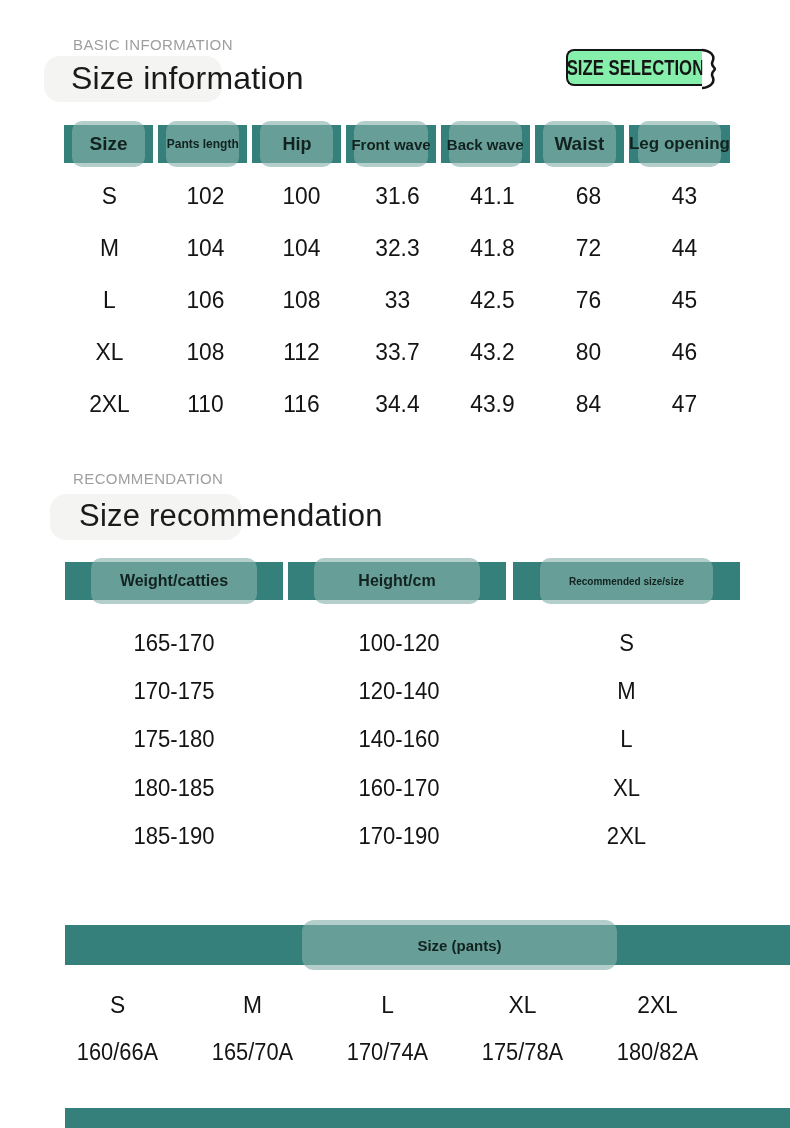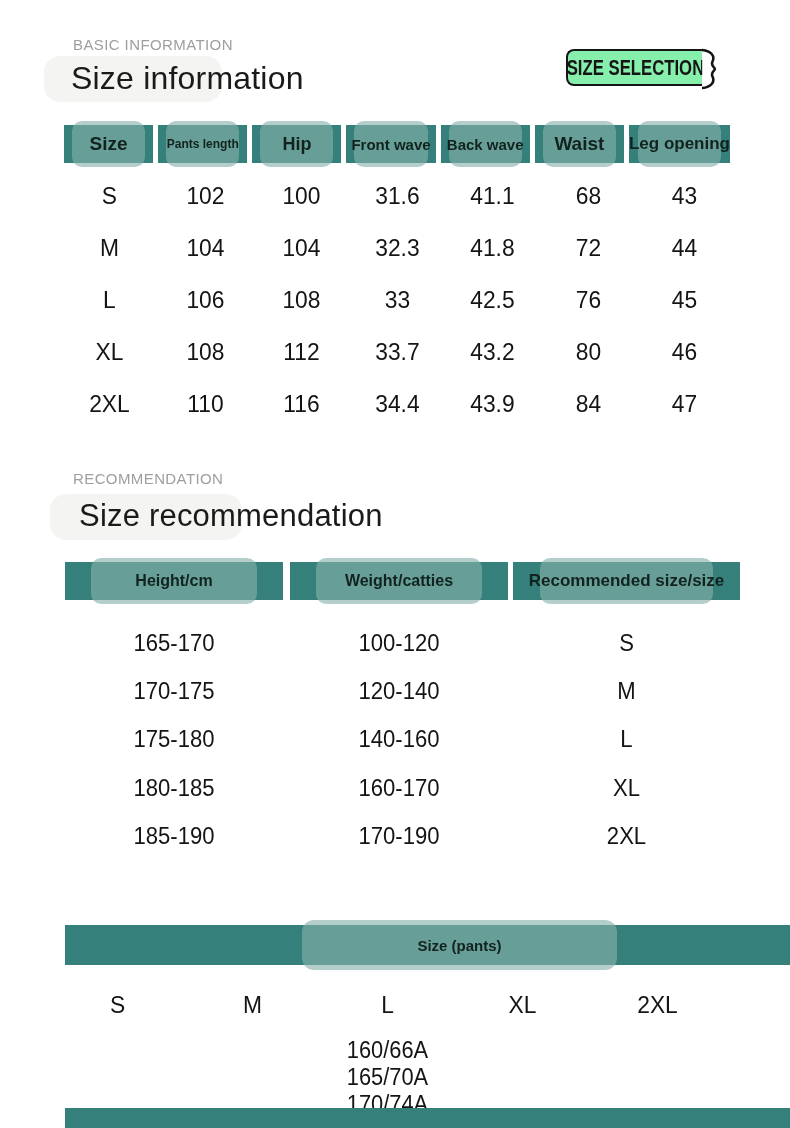--- a/index.html
+++ b/index.html
@@ -70,42 +70,42 @@
     font-size:24px; color:#141414; transform:scaleX(.95);
   }
 
   
   .t2-header { position:absolute; left:65px; top:562px; width:675px; height:38px; display:flex; }
   .w1 { width:218px; margin-right:7px; }
   .w2 { width:218px; margin-right:5px; }
   .w3 { width:227px; }
   .t2-header .teal-cell::before { left:12%; right:12%; }
   .t2-header .teal-cell span { font-size:16px; }
-  .t2-header .teal-cell:nth-child(3) span { font-size:17px;text-align:center; }
+  .t2-header .teal-cell:nth-child(3) span { font-size:10px;text-align:center; }
 
   .t2-body { position:absolute; left:65px; top:619px; width:675px; }
   .t2-body .trow { display:flex; height:48.4px; }
   .t2-body .tcell {
     display:flex; align-items:center; justify-content:center;
     font-size:23px; color:#141414; transform:scaleX(.96); box-sizing:border-box;
   }
 
   
   .t3-header { position:absolute; left:65px; top:925px; width:789px; height:40px; }
   .t3-header .teal-cell { width:100%; height:100%; }
   .t3-header .teal-cell::before { left:30%; right:30%; top:-5px; bottom:-5px; border-radius:12px; }
   .t3-header .teal-cell span { font-size:15px; }
 
   .t3-row { position:absolute; left:50px; width:675px; height:30px; display:flex; }
   .t3-row .tcell {
     flex:1; display:flex; align-items:center; justify-content:center;
     color:#141414; transform:scaleX(.95);
   }
   .t3-sizes { top:990px; font-size:24px; }
-  .t3-specs { top:1037px; font-size:23px;flex-direction:column; }
+  .t3-specs { top:1037px; font-size:23px; }
 
   
   .bottom-bar { position:absolute; left:65px; top:1108px; width:725px; height:20px; background:var(--teal,#35807a); }
 </style>
 </head>
 <body>
 
 <div class="page">
 
   <div class="h-blob blob1"></div>
@@ -189,25 +189,25 @@
       <div class="tcell">84</div>
       <div class="tcell">47</div>
     </div>
   </div>
 
   <div class="h-blob blob2"></div>
   <div class="eyebrow eyebrow2">RECOMMENDATION</div>
   <div class="big-title title2">Size recommendation</div>
 
   <div class="t2-header">
+    <div class="teal-cell w2">
+        <span>Weight/catties</span>
+      </div>
     <div class="teal-cell w1">
         <span>Height/cm</span>
-      </div>
-    <div class="teal-cell w2">
-        <span>Weight/catties</span>
       </div>
     <div class="teal-cell w3">
         <span>Recommended size/size</span>
       </div>
   </div>
 
   <div class="t2-body">
     <div class="trow">
       <div class="tcell w1">165-170</div>
       <div class="tcell w2">100-120</div>

